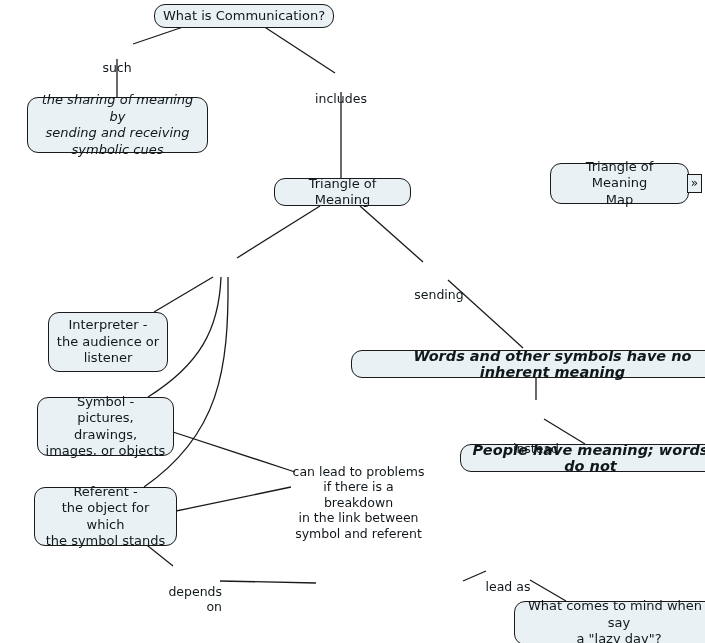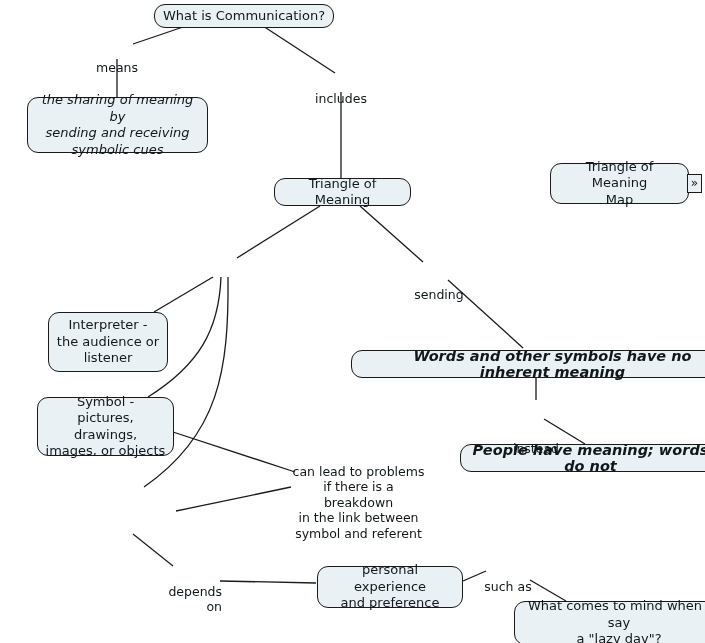--- a/index.html
+++ b/index.html
@@ -137,41 +137,42 @@
 the audience or
 listener</span>
   </div>
 
   <div class="node" style="left:14px; top:397px; width:137px; height:59px;">
     <span>Symbol -
 pictures, drawings,
 images, or objects</span>
   </div>
 
+  <div class="node" style="left:11px; top:487px; width:143px; height:59px;">
+    <span>Referent -
+the object for which
+the symbol stands</span>
+  </div>
 
   <div class="node bolditalic" style="left:328px; top:350px; width:373px; height:28px;padding-left:36px;">
     <span>Words and other symbols have no inherent meaning</span>
   </div>
 
   <div class="node bolditalic" style="left:437px; top:444px; width:261px; height:28px;">
     <span>People have meaning; words do not</span>
   </div>
 
-  <div class="node" style="left:294px; top:566px; width:146px; height:42px;">
-    <span>personal experience
-and preference</span>
-  </div>
 
   <div class="node" style="left:491px; top:601px; width:210px; height:44px;">
     <span>What comes to mind when I say
 a "lazy day"?</span>
   </div>
 
   <div class="linklabel" style="left:70px; top:44px; width:48px;">
-    <span>means</span>
+    <span>such</span>
   </div>
 
   <div class="linklabel" style="left:290px; top:75px; width:56px;">
     <span>includes</span>
   </div>
 
 
   <div class="linklabel" style="left:385px; top:271px; width:62px;">
     <span>sending</span>
   </div>
@@ -185,16 +186,16 @@
 if there is a breakdown
 in the link between
 symbol and referent</span>
   </div>
 
   <div class="linklabel" style="left:133px; top:568px; width:66px;text-align:right;">
     <span>depends on</span>
   </div>
 
   <div class="linklabel" style="left:460px; top:563px; width:50px;">
-    <span>such as</span>
+    <span>lead as</span>
   </div>
 
 </div>
 
 </body></html>

